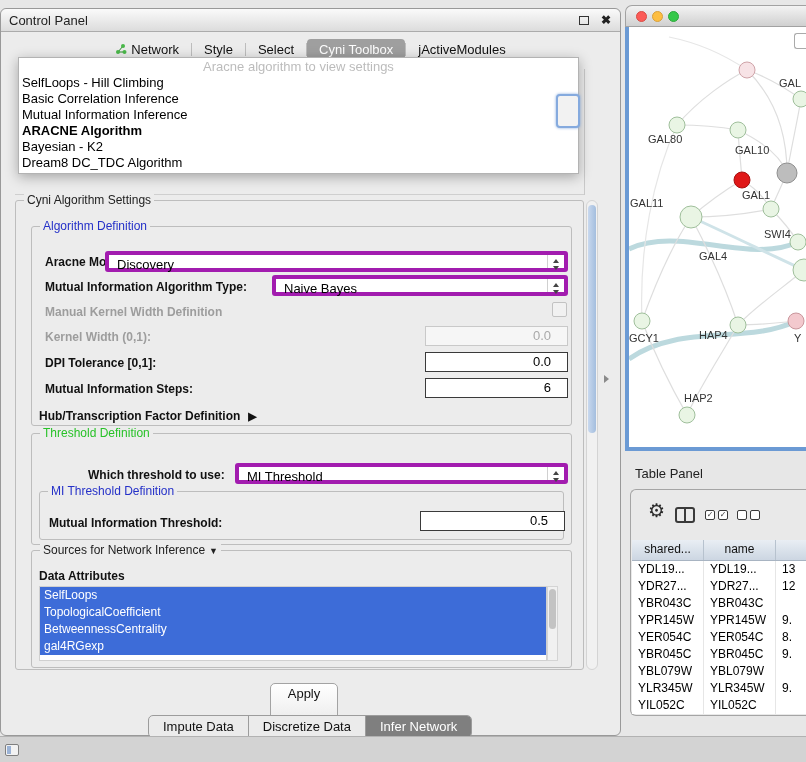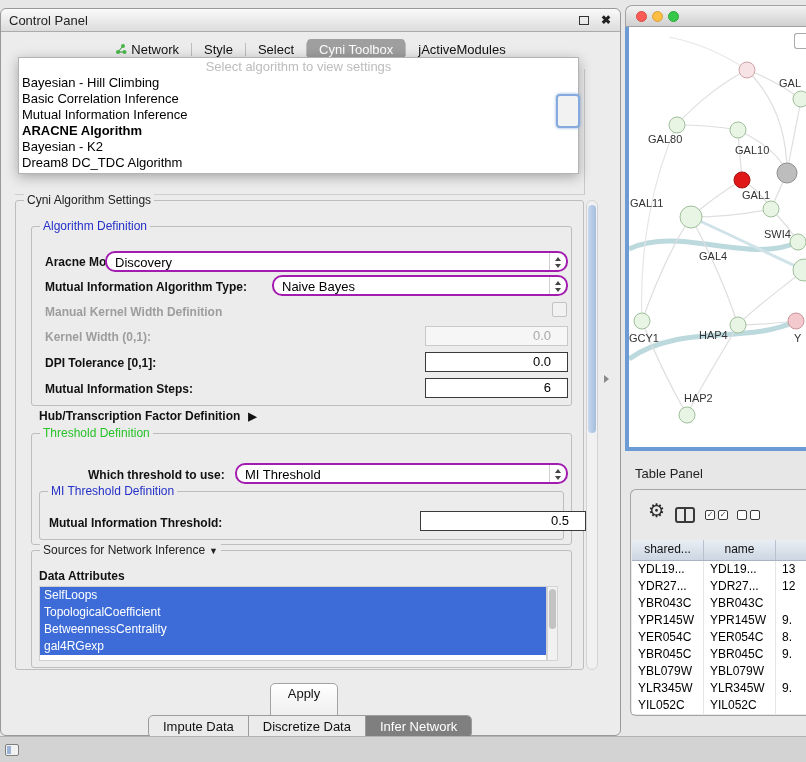--- a/index.html
+++ b/index.html
@@ -33,52 +33,52 @@
   .menu-item{height:16px;line-height:16px;padding-left:3px;font-size:13px;color:#000;white-space:nowrap;}
   .menu-item.selected{font-weight:bold;}
   .focus-artifact{position:absolute;left:556px;top:94px;width:24px;height:34px;background:#f2f2f2;border:2px solid #85aade;border-radius:4px;box-shadow:0 0 3px #85aade;z-index:60;}
 
   
   .group{position:absolute;border:1px solid #bdbdbd;border-radius:3px;}
   .group-title{position:absolute;top:-8px;left:8px;background:#ececec;padding:0 3px;font-size:12px;color:#222;white-space:nowrap;}
   .group-title.blue{color:#2430c8;}
   .group-title.green{color:#28c228;}
   #grp-settings{left:14px;top:191px;width:569px;height:470px;}
-  #grp-algdef{left:30px;top:217px;width:541px;height:180px;}
+  #grp-algdef{left:30px;top:217px;width:541px;height:200px;}
   #grp-threshold{left:30px;top:424px;width:541px;height:112px;}
   #grp-mith{left:38px;top:482px;width:525px;height:49px;}
   #grp-sources{left:30px;top:541px;width:541px;height:118px;}
 
   .lbl{position:absolute;font-size:12px;font-weight:bold;color:#111;white-space:nowrap;}
   .lbl.disabled{color:#9d9d9d;}
   #lbl-aracne{left:44px;top:246px;}
   #lbl-mitype{left:44px;top:271px;}
   #lbl-manual{left:44px;top:296px;}
   #lbl-kernel{left:44px;top:321px;}
   #lbl-dpi{left:44px;top:347px;}
   #lbl-steps{left:44px;top:373px;}
   #lbl-which{left:87px;top:459px;}
   #lbl-mith{left:48px;top:507px;}
   #lbl-dataattr{left:38px;top:560px;}
 
-  .combo{position:absolute;height:21px;background:#fff;border:2px solid #a21caf;border-radius:10px;font-size:13px;}
+  .combo{position:absolute;height:21px;background:#fff;border:4px solid #a21caf;border-radius:3px;font-size:13px;}
   .combo-value{position:absolute;left:8px;top:0;line-height:19px;color:#000;}
   .combo-arrows{position:absolute;right:0;top:0;width:17px;height:100%;border-left:1px solid #d0d0d0;}
   .combo-arrows::before{content:"";position:absolute;left:5px;top:4px;border-left:3px solid transparent;border-right:3px solid transparent;border-bottom:4px solid #444;}
   .combo-arrows::after{content:"";position:absolute;left:5px;top:11px;border-left:3px solid transparent;border-right:3px solid transparent;border-top:4px solid #444;}
   #combo-aracne{left:104px;top:242px;width:463px;}
   #combo-mitype{left:271px;top:266px;width:296px;}
   #combo-which{left:234px;top:454px;width:333px;}
 
   .input{position:absolute;height:20px;background:#fff;border:1px solid #3a3a3a;font-size:13px;text-align:right;padding:0 16px;line-height:18px;color:#000;}
   .input.disabled{border-color:#c9c9c9;background:#f6f6f6;color:#a9a9a9;}
   #inp-kernel{left:424px;top:317px;width:143px;}
   #inp-dpi{left:424px;top:343px;width:143px;}
   #inp-steps{left:424px;top:369px;width:143px;}
-  #inp-mith{left:419px;top:502px;width:166px;}
+  #inp-mith{left:419px;top:502px;width:145px;}
 
   .checkbox{position:absolute;left:551px;top:293px;width:15px;height:15px;background:#f1f1f1;border:1px solid #c2c2c2;border-radius:2px;}
 
   .hub-row{position:absolute;left:38px;top:400px;font-size:12px;font-weight:bold;color:#111;}
   .hub-arrow{margin-left:8px;font-size:11px;}
   .src-arrow{font-size:9px;margin-left:4px;}
 
   .attr-list{position:absolute;left:38px;top:577px;width:508px;height:75px;background:#fff;border:1px solid #d0d0d0;overflow:hidden;}
   .attr-row{height:17px;line-height:17px;background:#3d6cd8;color:#fff;font-size:12px;padding-left:4px;white-space:nowrap;}
   .scroll-v{position:absolute;background:#f1f1f1;border:1px solid #d4d4d4;}
@@ -240,23 +240,23 @@
     <div class="bottom-tabs">
         <span class="seg">Impute Data</span>
         <span class="seg">Discretize Data</span>
         <span class="seg active">Infer Network</span>
       </div>
 
     <div class="splitter"></div>
   </div>
 
   <div class="popup">
-    <div class="popup-placeholder">Select algorithm to view settings</div>
+    <div class="popup-placeholder">Aracne algorithm to view settings</div>
     <div>
-        <div class="menu-item">Bayesian - Hill Climbing</div>
+        <div class="menu-item">SelfLoops - Hill Climbing</div>
         <div class="menu-item">Basic Correlation Inference</div>
         <div class="menu-item">Mutual Information Inference</div>
         <div class="menu-item selected">ARACNE Algorithm</div>
         <div class="menu-item">Bayesian - K2</div>
         <div class="menu-item">Dream8 DC_TDC Algorithm</div>
       </div>
   </div>
   <div class="focus-artifact"></div>
 
   <div class="netwin">

